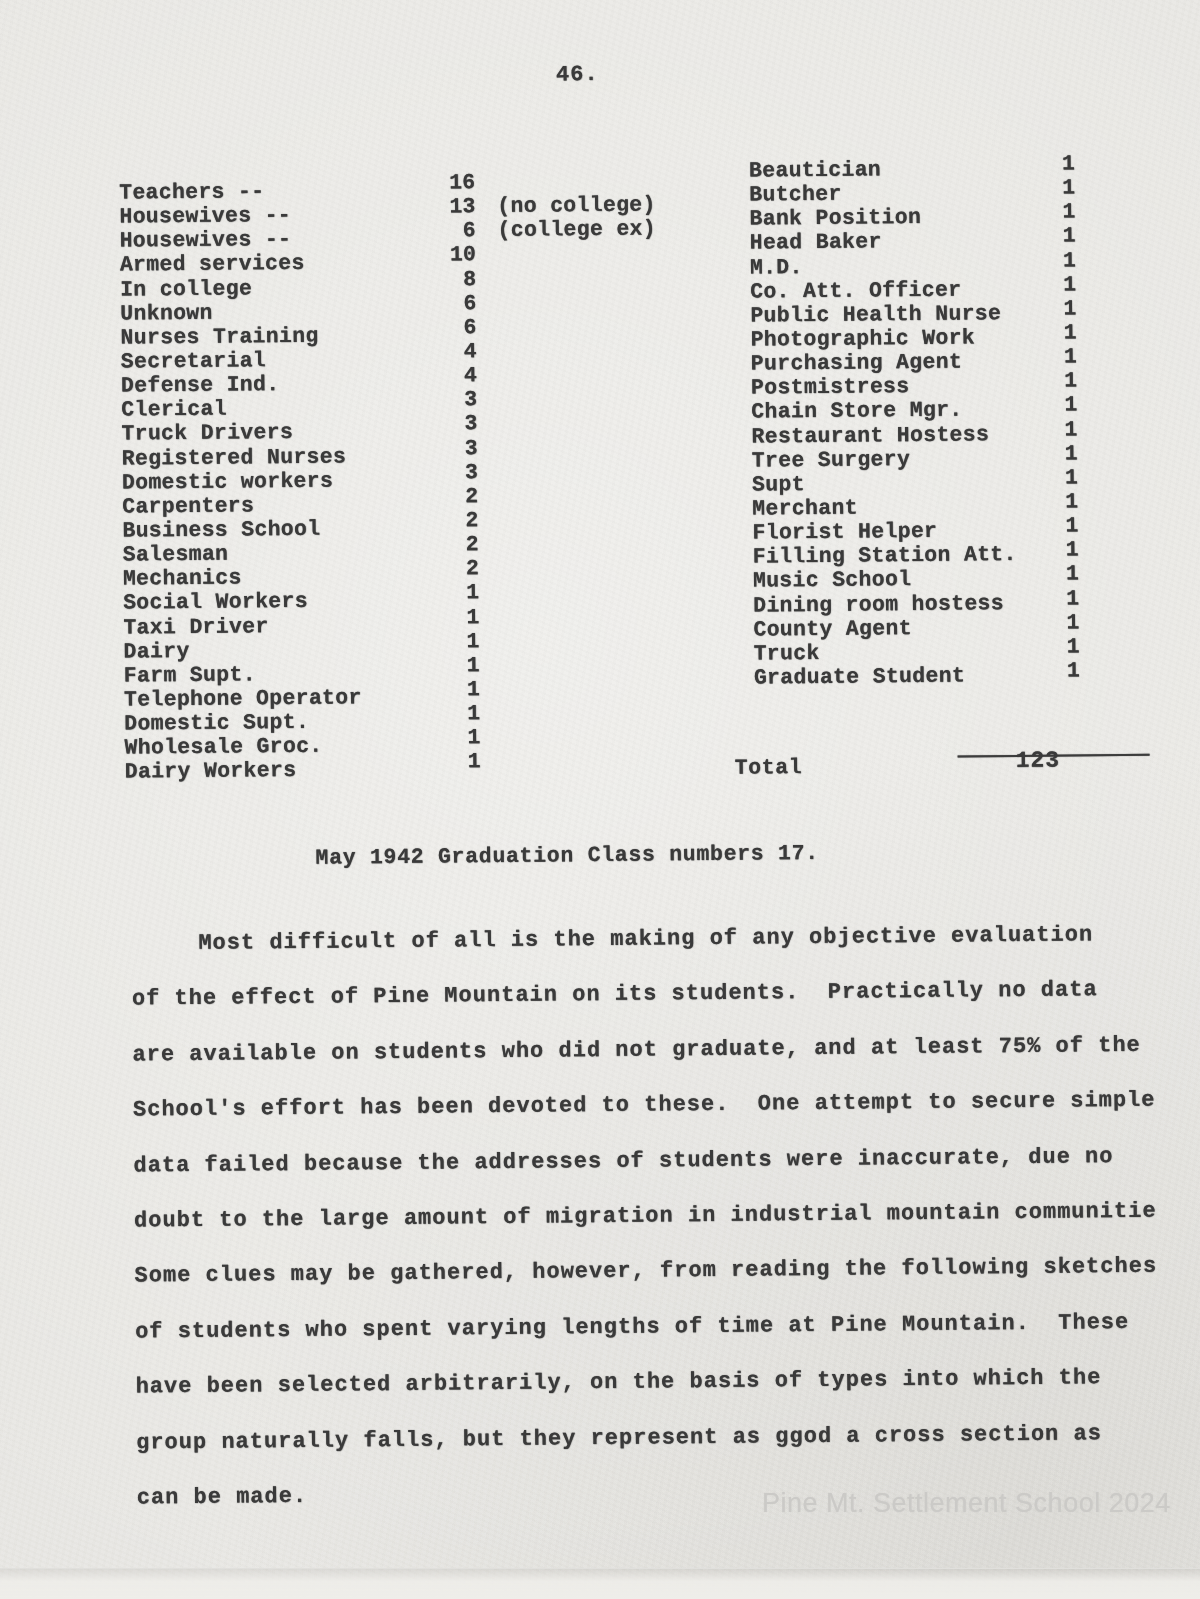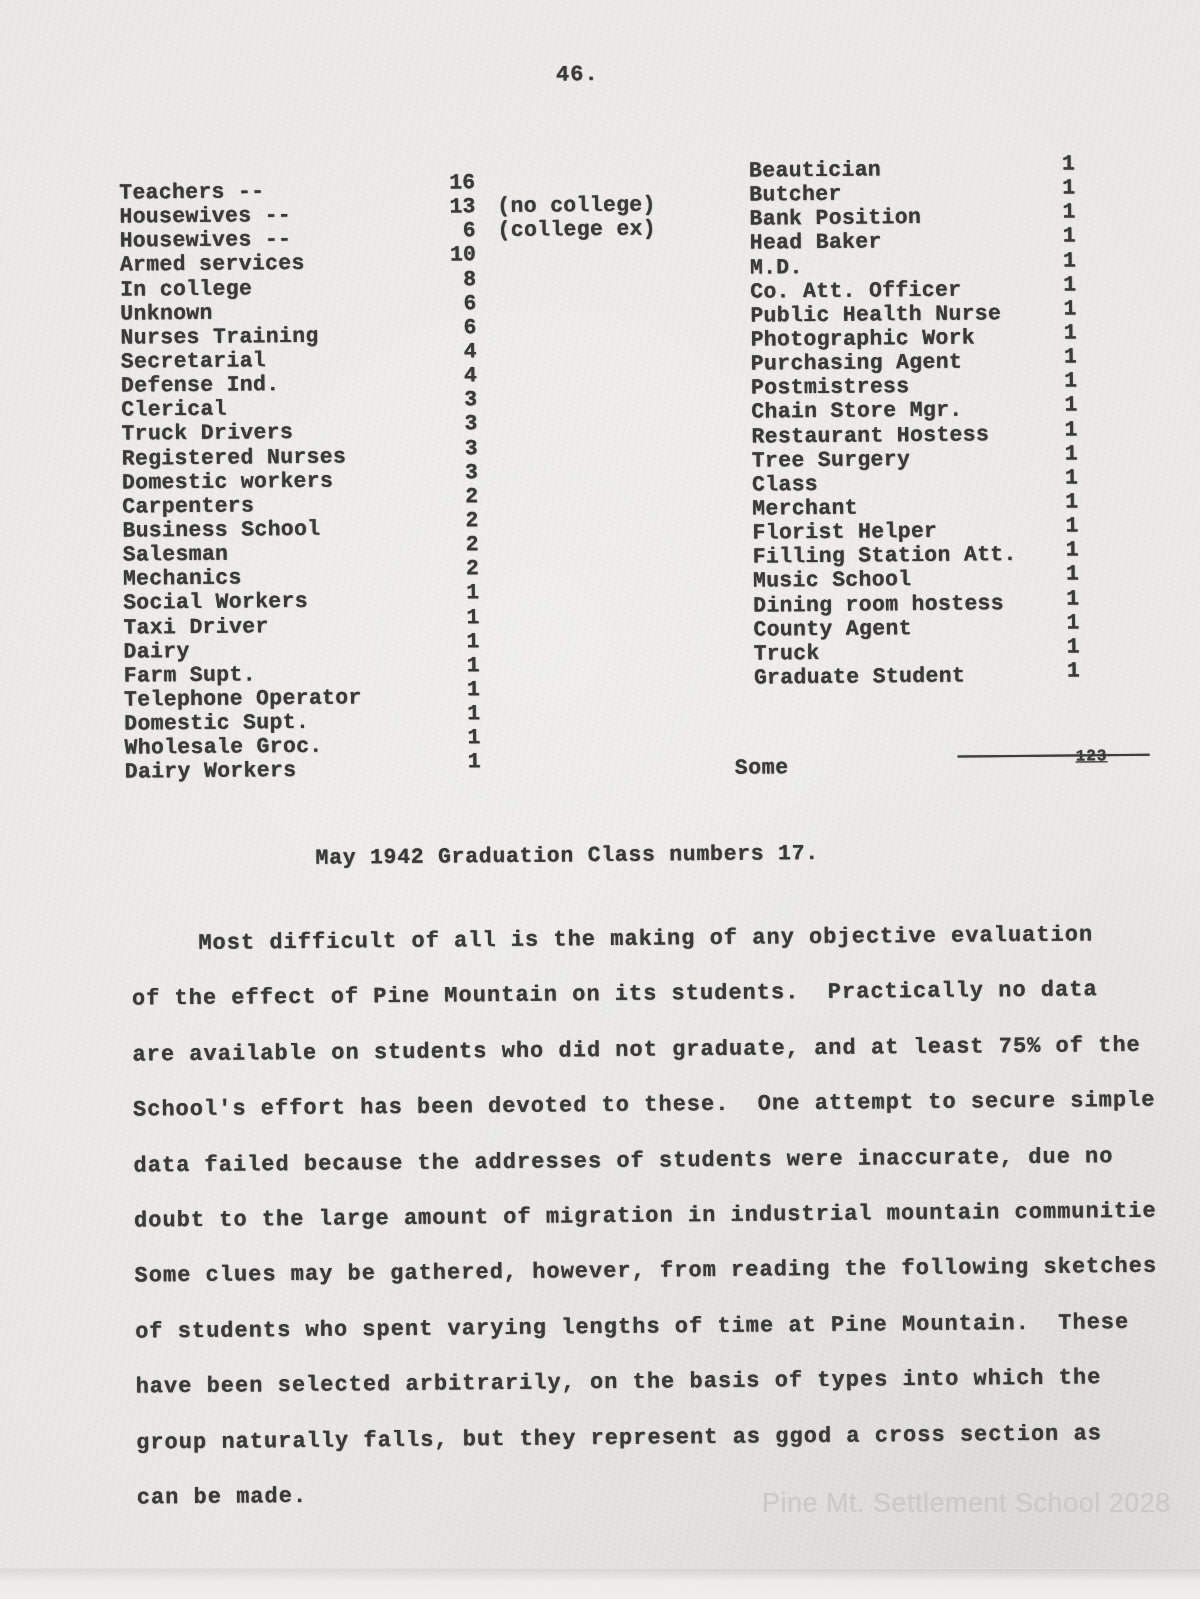--- a/index.html
+++ b/index.html
@@ -70,22 +70,22 @@
   }
   .total-rule{
     position:absolute;left:958px;top:759px;width:192px;height:2.4px;
     background:#3c3c3c;box-shadow:0 0 1px rgba(58,58,58,0.8);
   }
   .total-label{
     position:absolute;left:735px;top:757px;
     font-size:21.5px;letter-spacing:0.6px;
   }
   .total-value{
-    position:absolute;left:1076px;top:752px;
-    font-size:16px;letter-spacing:1px;text-decoration:underline;
+    position:absolute;left:1016px;top:752px;
+    font-size:23px;letter-spacing:1px;
   }
   .heading{
     position:absolute;left:315px;top:843px;
     font-size:21.5px;letter-spacing:0.7px;white-space:pre;
   }
   #paragraph{
     position:absolute;left:130px;top:912px;width:1075px;
   }
   .pline{
     height:55.4px;line-height:55.4px;
@@ -150,34 +150,34 @@
         <div class="occ-row typed"><span class="lbl">Head Baker</span><span class="num">1</span></div>
         <div class="occ-row typed"><span class="lbl">M.D.</span><span class="num">1</span></div>
         <div class="occ-row typed"><span class="lbl">Co. Att. Officer</span><span class="num">1</span></div>
         <div class="occ-row typed"><span class="lbl">Public Health Nurse</span><span class="num">1</span></div>
         <div class="occ-row typed"><span class="lbl">Photographic Work</span><span class="num">1</span></div>
         <div class="occ-row typed"><span class="lbl">Purchasing Agent</span><span class="num">1</span></div>
         <div class="occ-row typed"><span class="lbl">Postmistress</span><span class="num">1</span></div>
         <div class="occ-row typed"><span class="lbl">Chain Store Mgr.</span><span class="num">1</span></div>
         <div class="occ-row typed"><span class="lbl">Restaurant Hostess</span><span class="num">1</span></div>
         <div class="occ-row typed"><span class="lbl">Tree Surgery</span><span class="num">1</span></div>
-        <div class="occ-row typed"><span class="lbl">Class</span><span class="num">1</span></div>
+        <div class="occ-row typed"><span class="lbl">Supt</span><span class="num">1</span></div>
         <div class="occ-row typed"><span class="lbl">Merchant</span><span class="num">1</span></div>
         <div class="occ-row typed"><span class="lbl">Florist Helper</span><span class="num">1</span></div>
         <div class="occ-row typed"><span class="lbl">Filling Station Att.</span><span class="num">1</span></div>
         <div class="occ-row typed"><span class="lbl">Music School</span><span class="num">1</span></div>
         <div class="occ-row typed"><span class="lbl">Dining room hostess</span><span class="num">1</span></div>
         <div class="occ-row typed"><span class="lbl">County Agent</span><span class="num">1</span></div>
         <div class="occ-row typed"><span class="lbl">Truck</span><span class="num">1</span></div>
         <div class="occ-row typed"><span class="lbl">Graduate Student</span><span class="num">1</span></div>
       </div>
 
     <div class="total-rule"></div>
 
-    <div class="typed total-label">Some</div>
+    <div class="typed total-label">Total</div>
 
     <div class="typed total-value">123</div>
 
     <div class="typed heading">May 1942 Graduation Class numbers 17.</div>
 
     <div id="paragraph">
         <div class="pline typed indent">Most difficult of all is the making of any objective evaluation</div>
         <div class="pline typed">of the effect of Pine Mountain on its students.  Practically no data</div>
         <div class="pline typed">are available on students who did not graduate, and at least 75% of the</div>
         <div class="pline typed">School's effort has been devoted to these.  One attempt to secure simple</div>
@@ -185,16 +185,16 @@
         <div class="pline typed">doubt to the large amount of migration in industrial mountain communitie</div>
         <div class="pline typed">Some clues may be gathered, however, from reading the following sketches</div>
         <div class="pline typed">of students who spent varying lengths of time at Pine Mountain.  These</div>
         <div class="pline typed">have been selected arbitrarily, on the basis of types into which the</div>
         <div class="pline typed">group naturally falls, but they represent as ggod a cross section as</div>
         <div class="pline typed">can be made.</div>
       </div>
 
   </div>
 
-  <div class="watermark">Pine Mt. Settlement School 2028</div>
+  <div class="watermark">Pine Mt. Settlement School 2024</div>
 
   <div class="bottom-band"></div>
 </div>
 
 </body></html>

